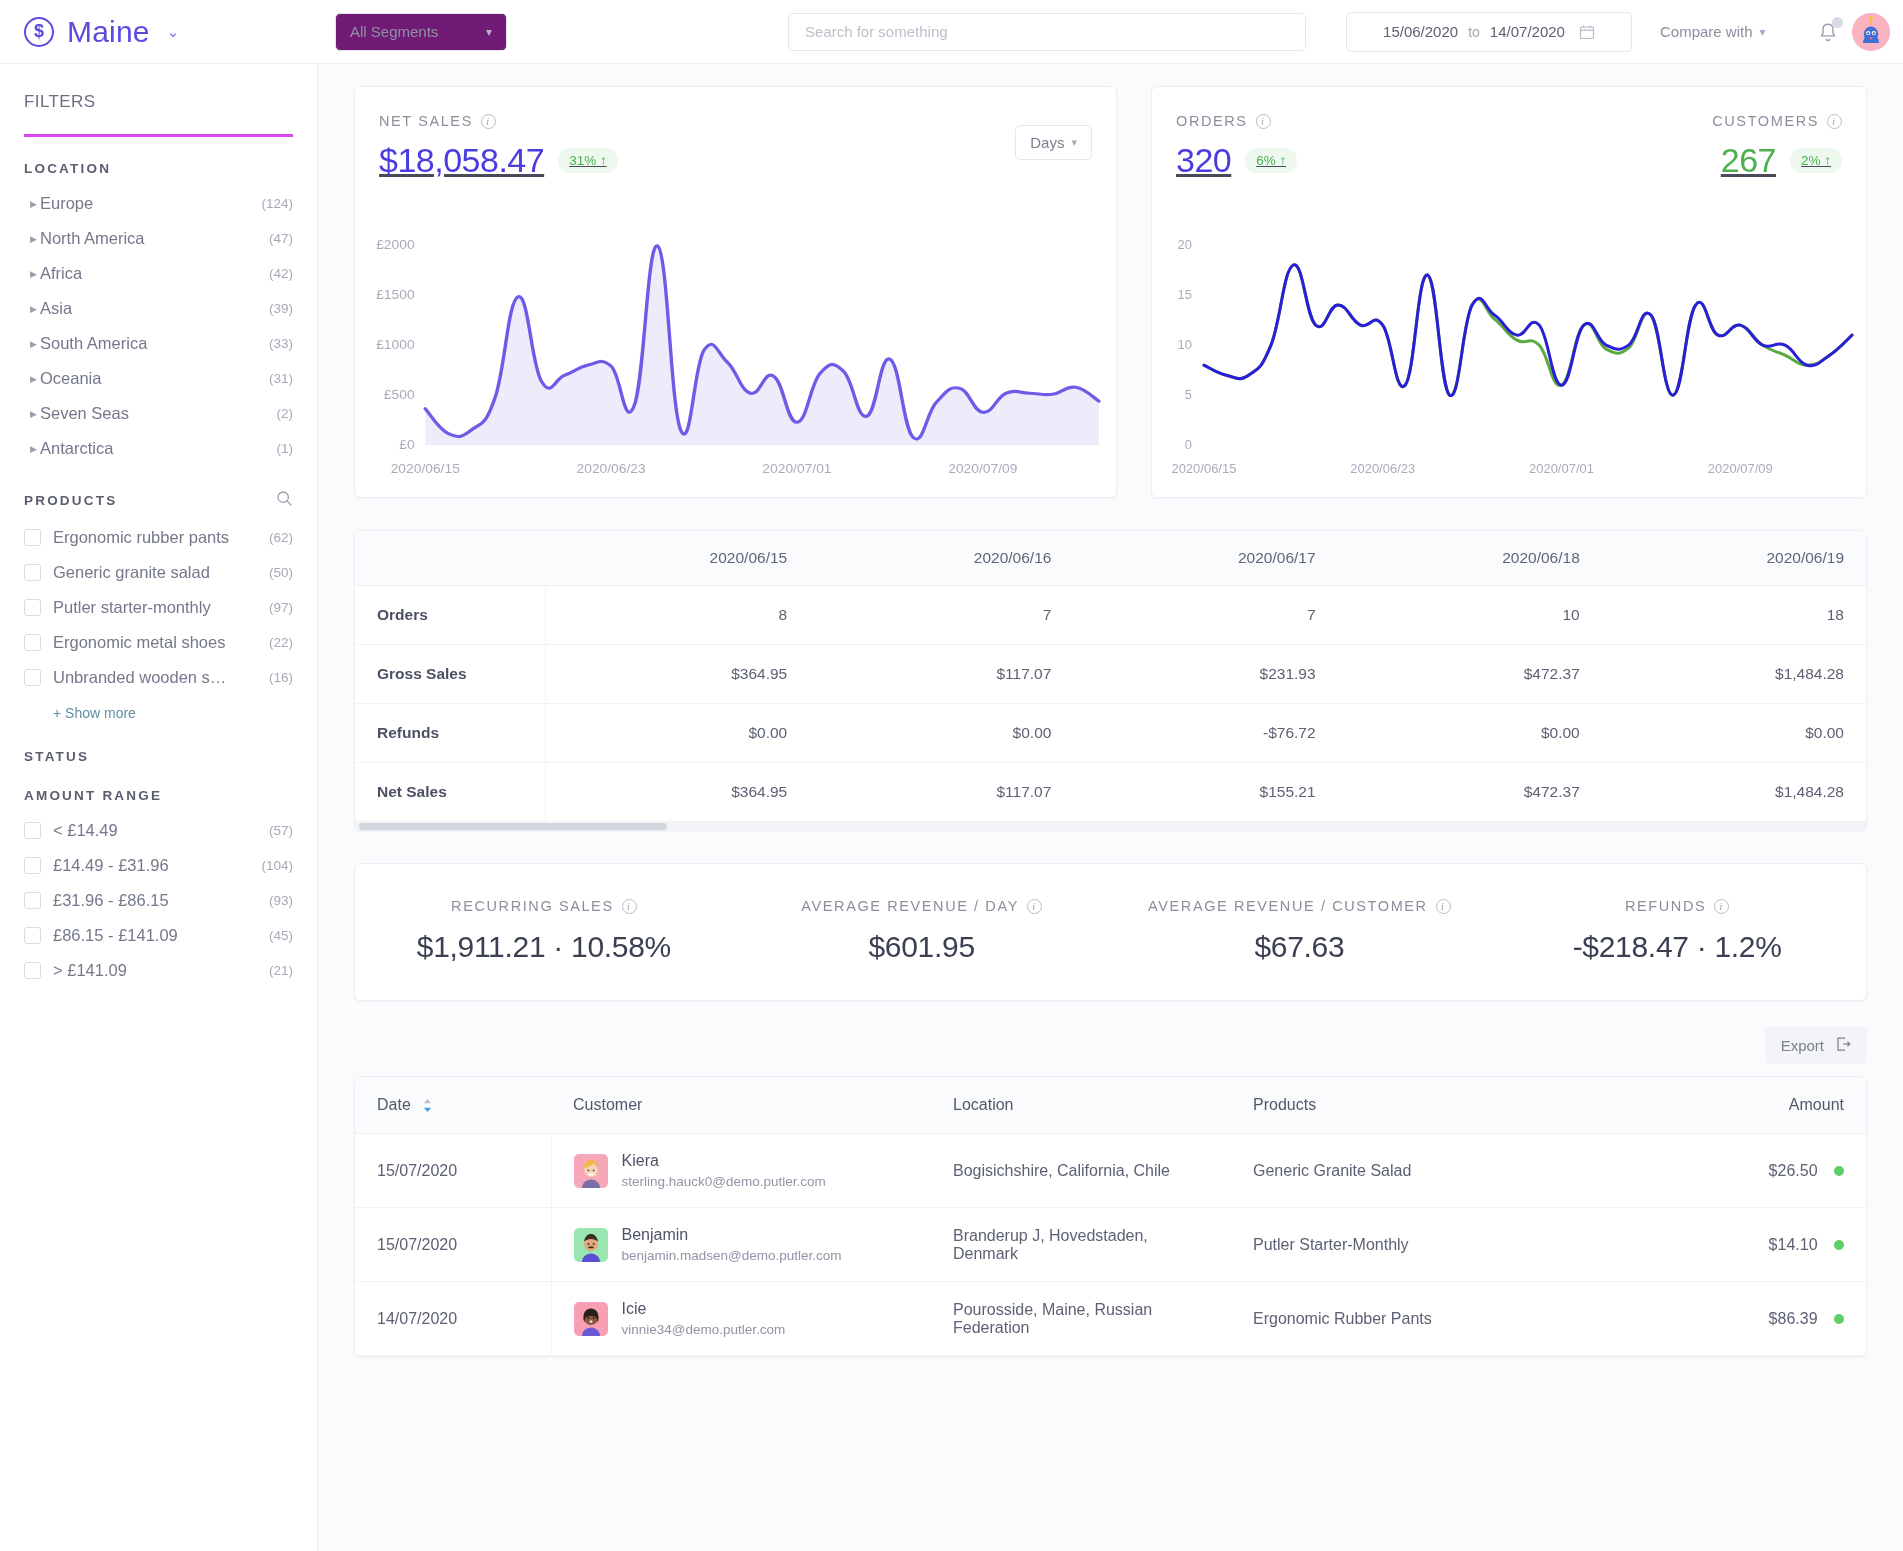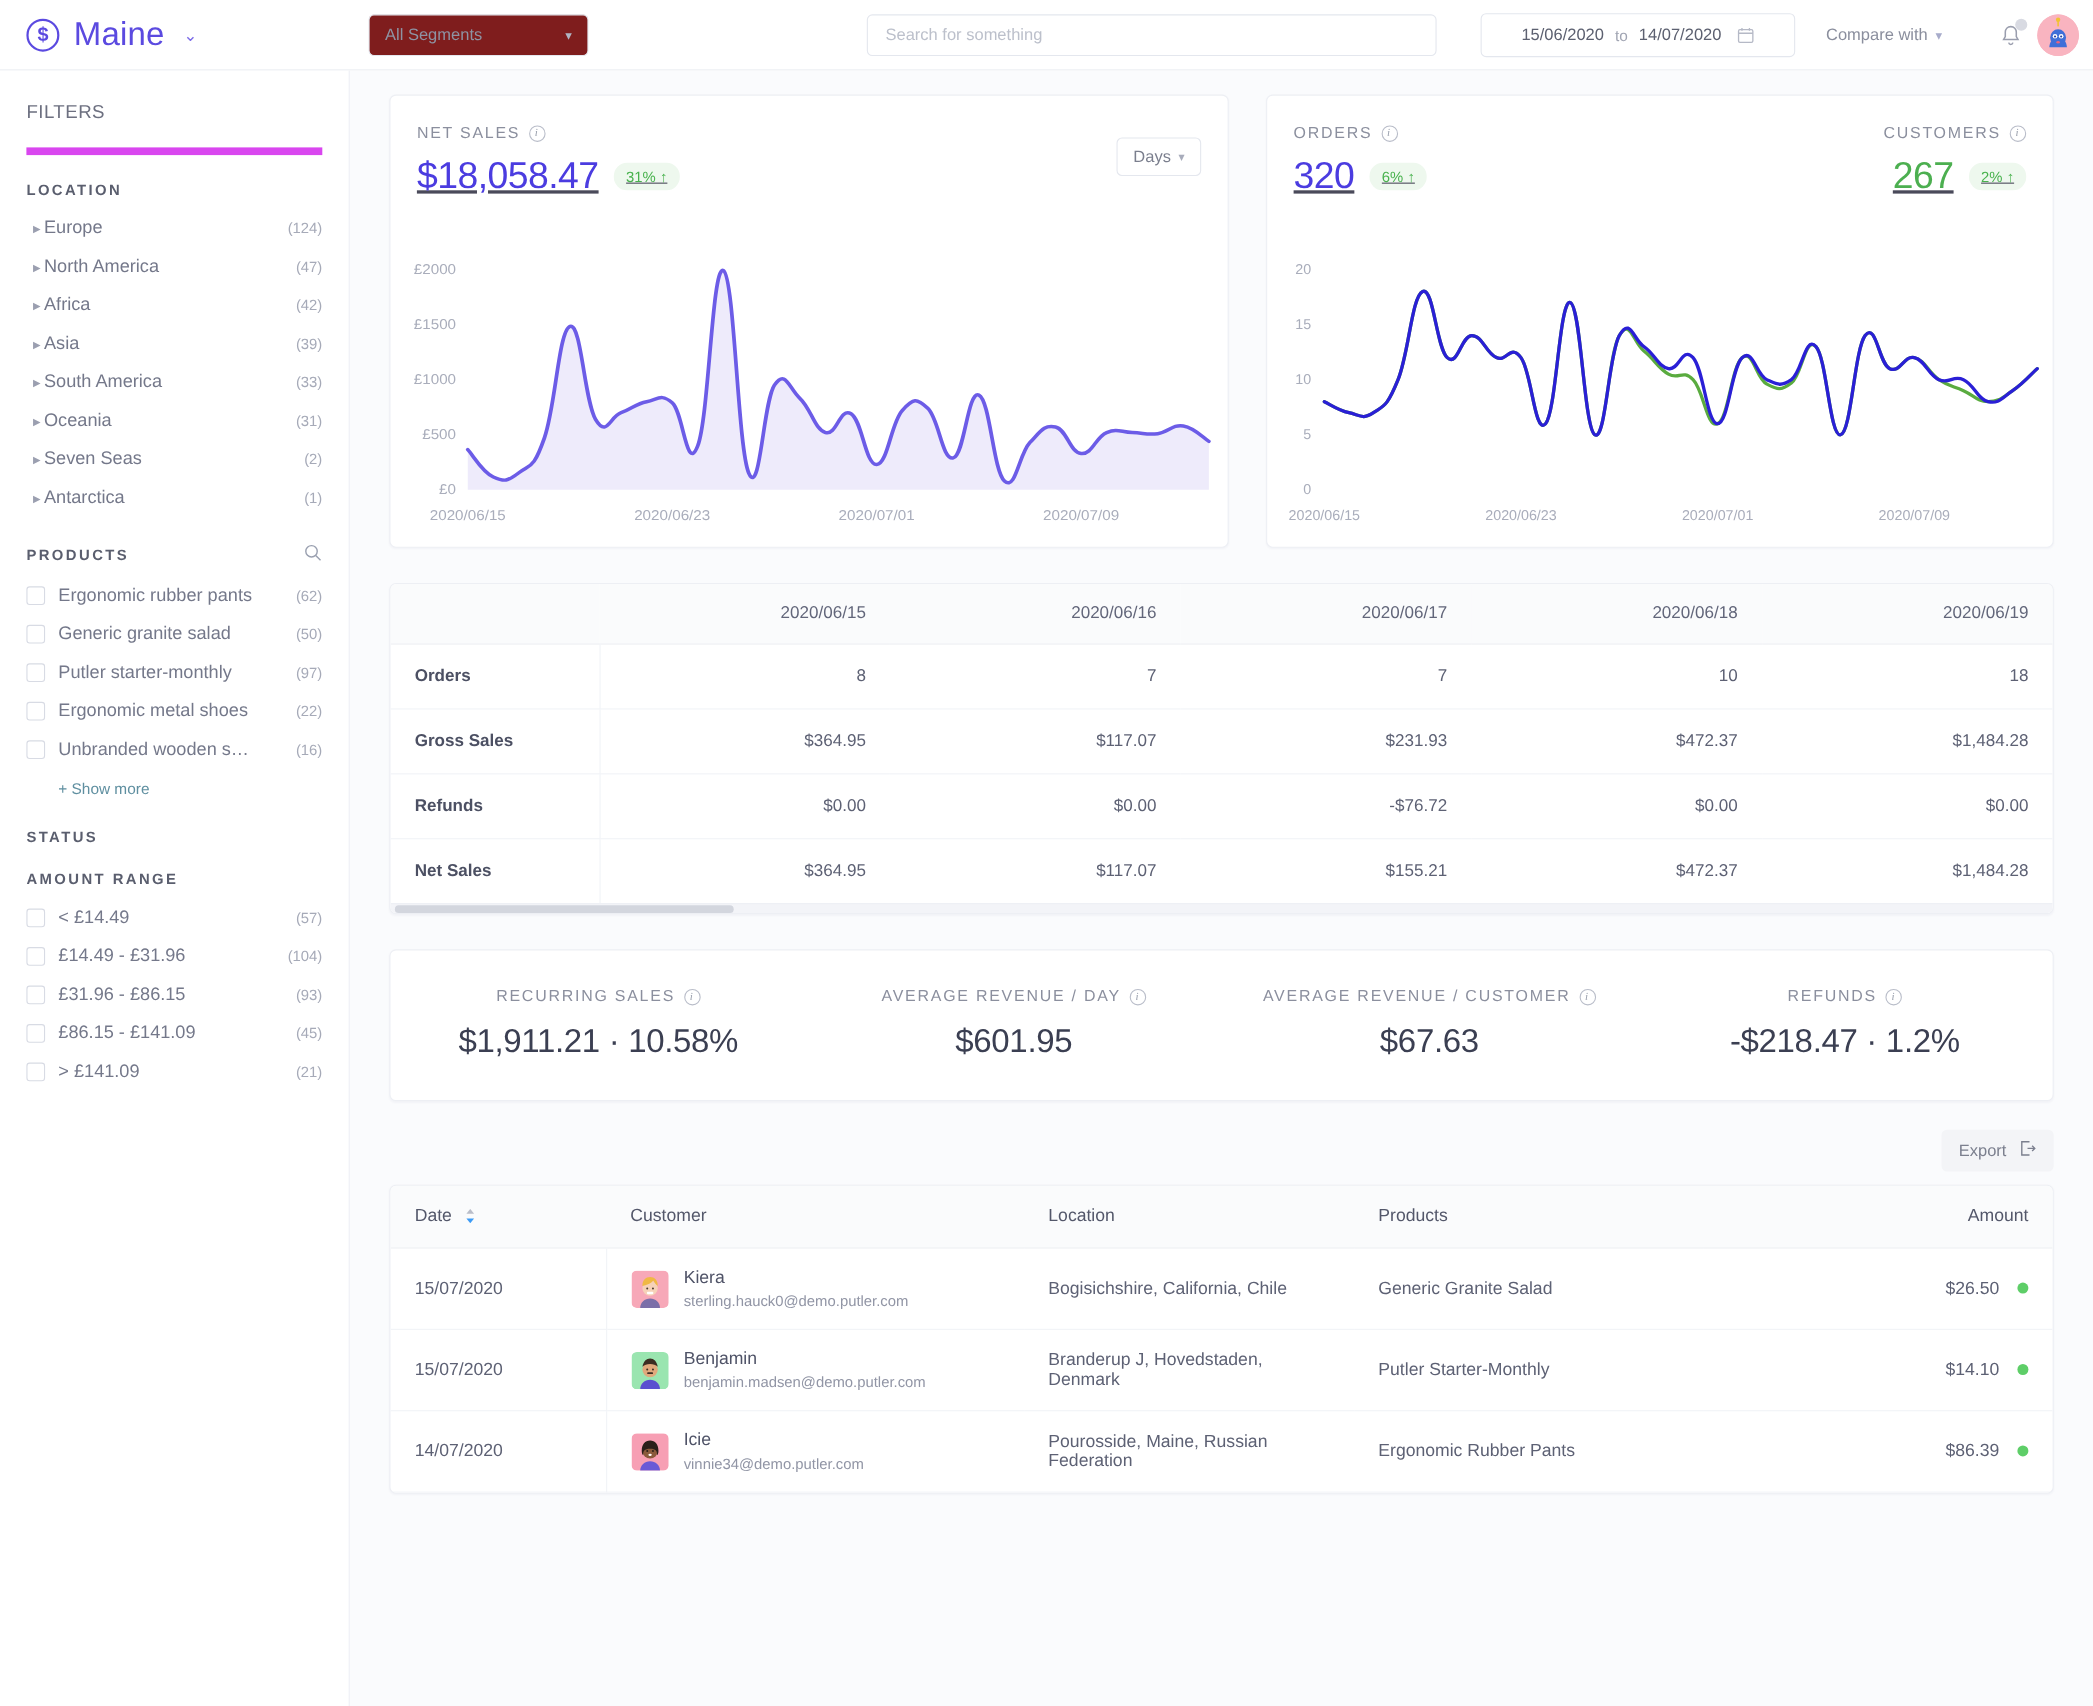--- a/index.html
+++ b/index.html
@@ -37,24 +37,24 @@
   }
   .brand-title {
     font-size: 30px;
     color: #5b4ae0;
     font-weight: 400;
     letter-spacing: 0.2px;
   }
   .brand-caret { color: #7c6ce8; font-size: 15px; margin-left: 4px; }
 
   .segment-select {
-    width: 200px; height: 38px;
+    width: 172px; height: 38px;
     border: 1px solid #e4e7ee;
     border-radius: 5px;
-    background: #7f1d1d;
+    background: #701a75;
     display: flex; align-items: center;
     justify-content: space-between;
     padding: 0 14px;
     font-size: 15px;
     color: #8e93a3;
     margin-left: 17px;
   }
   .segment-select .cv { color: #b0b4c2; font-size: 12px; }
 
   .search-wrap {
@@ -124,21 +124,21 @@
     padding: 0 24px;
     background: #fff;
     flex-shrink: 0;
     overflow: hidden;
   }
   .filters-title {
     font-size: 17px;
     color: #6d7080;
     letter-spacing: 0.4px;
     padding: 28px 0 22px 0;
-    border-bottom: 7px solid #d946ef;
+    border-bottom: 3px solid #d946ef;
   }
   .addfilter-row { padding: 18px 0 18px 0; border-bottom: 1px solid #eef0f4; }
   .add-filter-btn {
     display: inline-block;
     background: #eeebfd;
     color: #6c5ce7;
     font-size: 15px;
     border-radius: 4px;
     padding: 7px 12px;
   }

